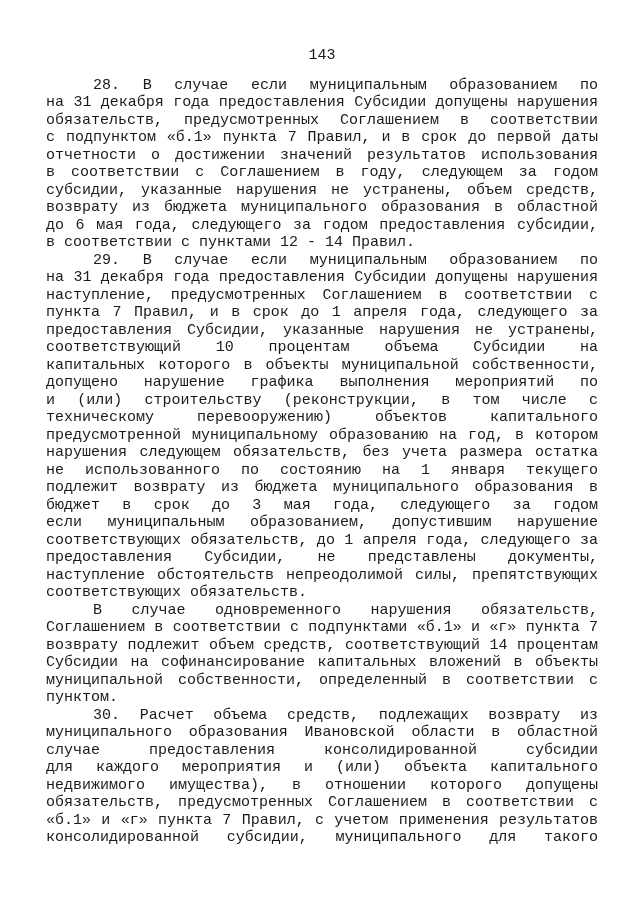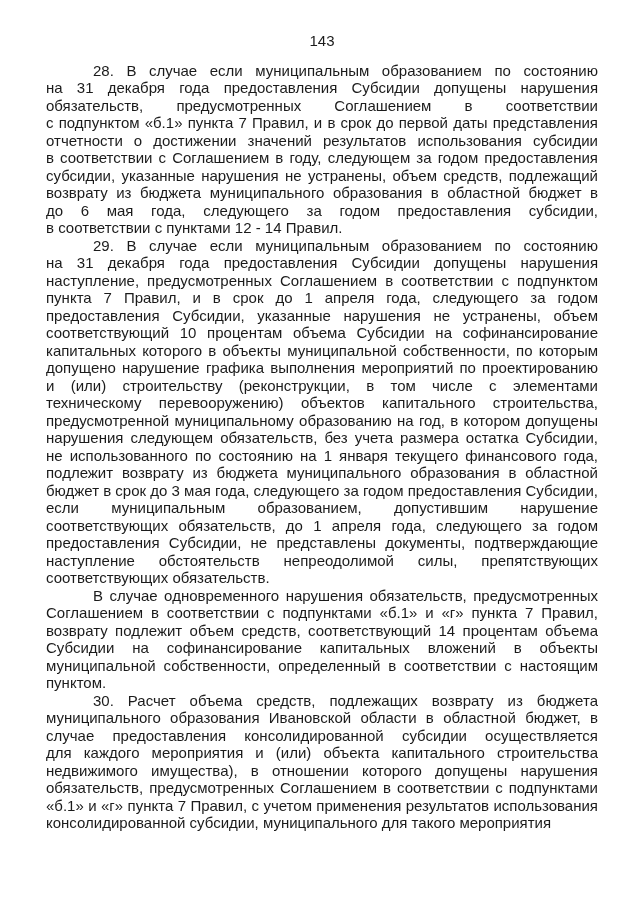--- a/index.html
+++ b/index.html
@@ -11,25 +11,25 @@
     height: 905px;
     background: #ffffff;
     overflow: hidden;
   }
   .page {
     position: relative;
     width: 640px;
     height: 905px;
     background: #ffffff;
     color: #1b1b1b;
-    font-family: Liberation Sans, sans-serif;
+    font-family: Liberation Mono, monospace;
     font-size: 15px;
     line-height: 17.5px;
     box-sizing: border-box;
-    padding-top: 32px;
+    padding-top: 47px;
   }
   .page-number {
     width: 552px;
     margin-left: 46px;
     text-align: center;
     margin-bottom: 12px;
   }
   .body-text {
     width: 552px;
     margin-left: 46px;

